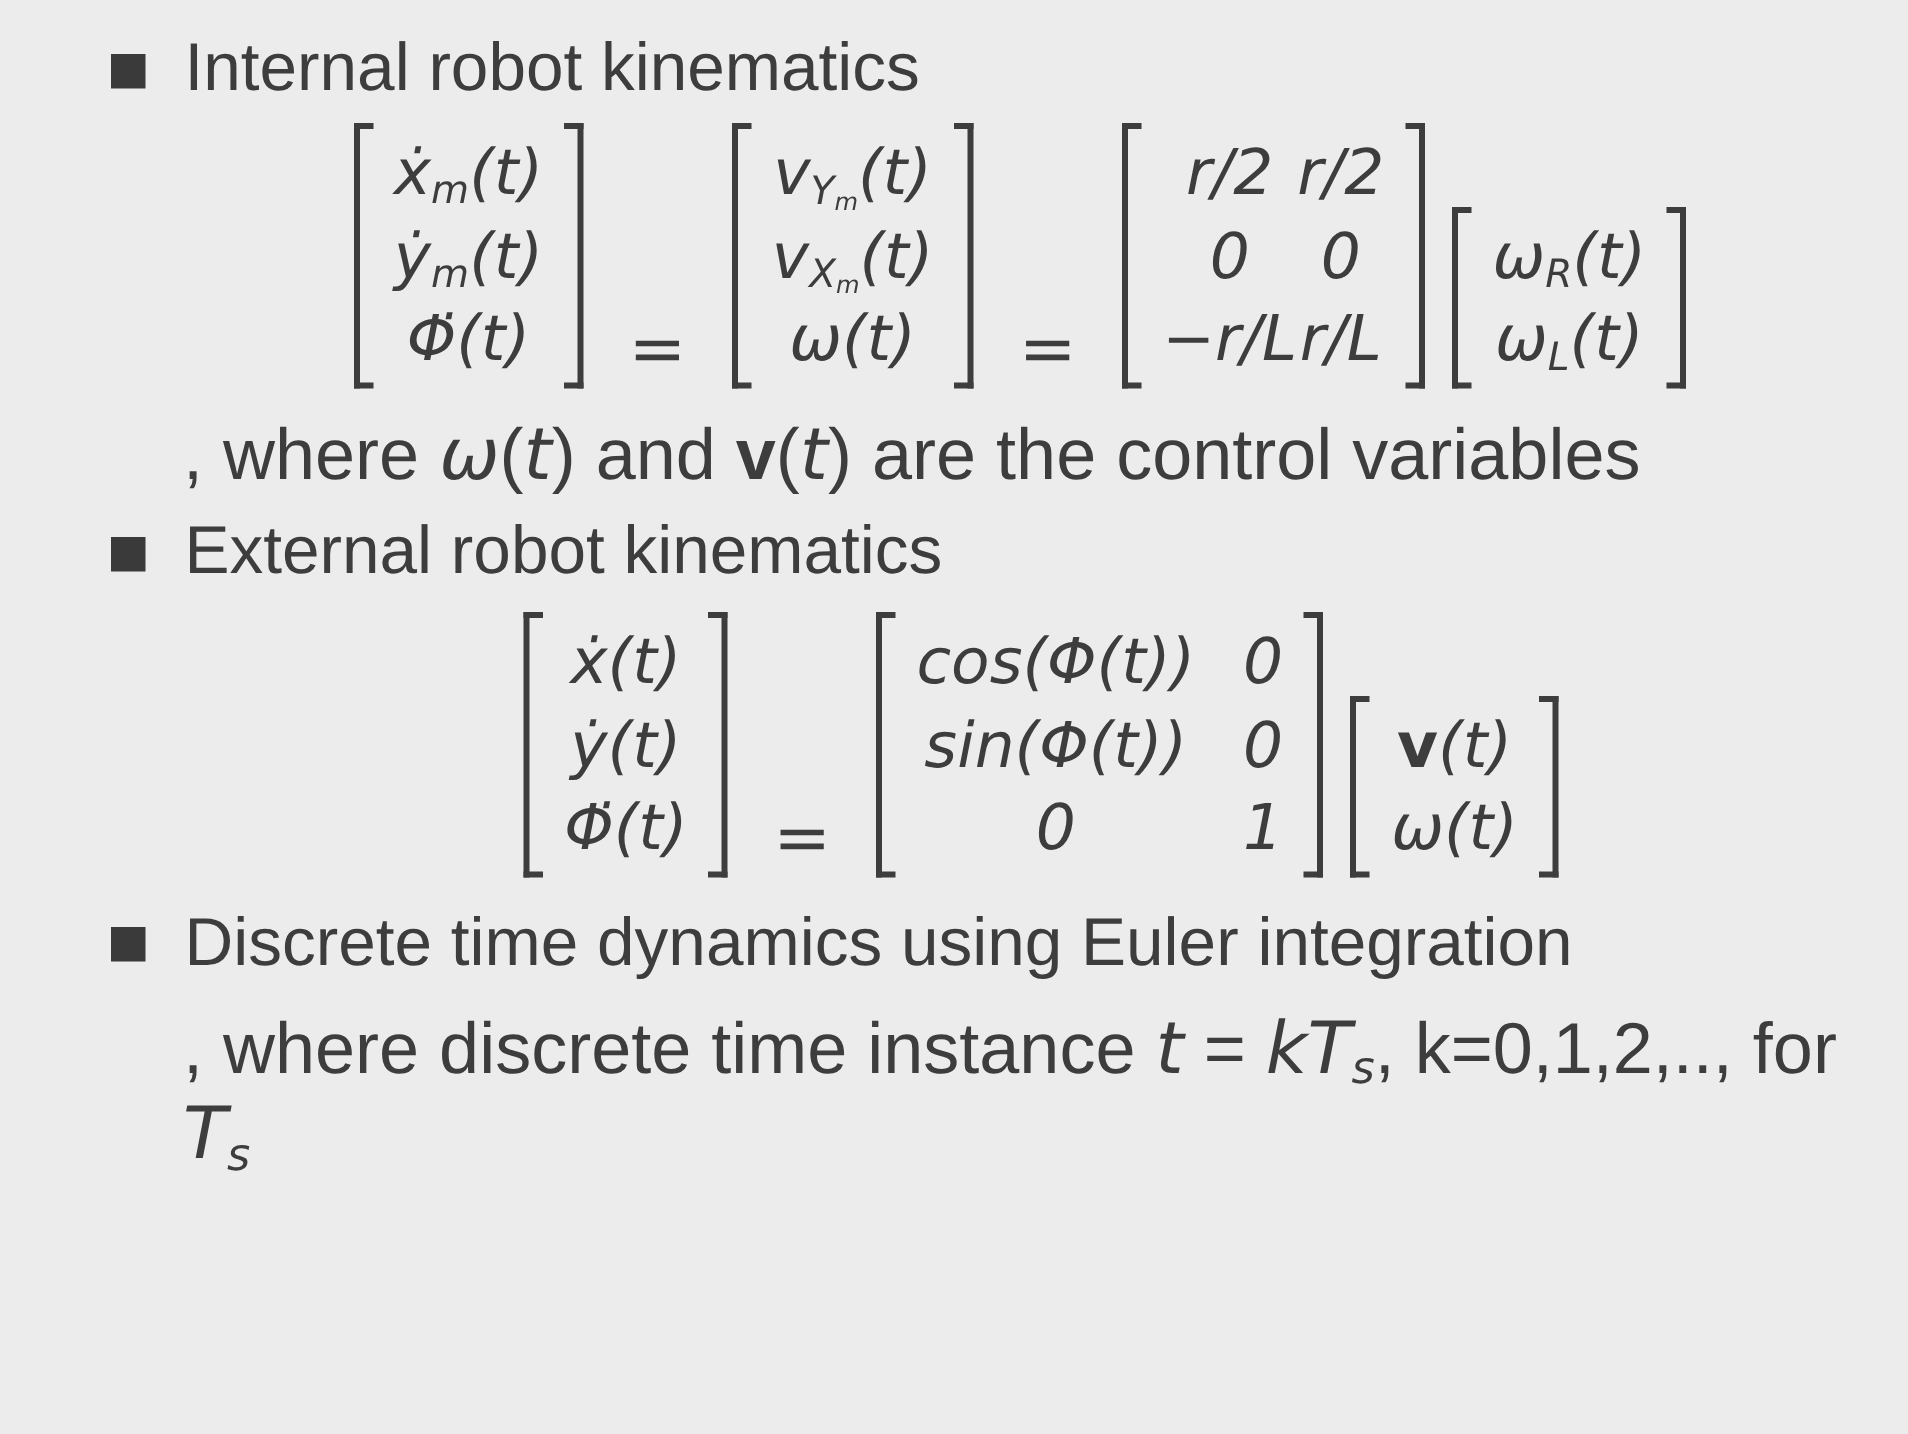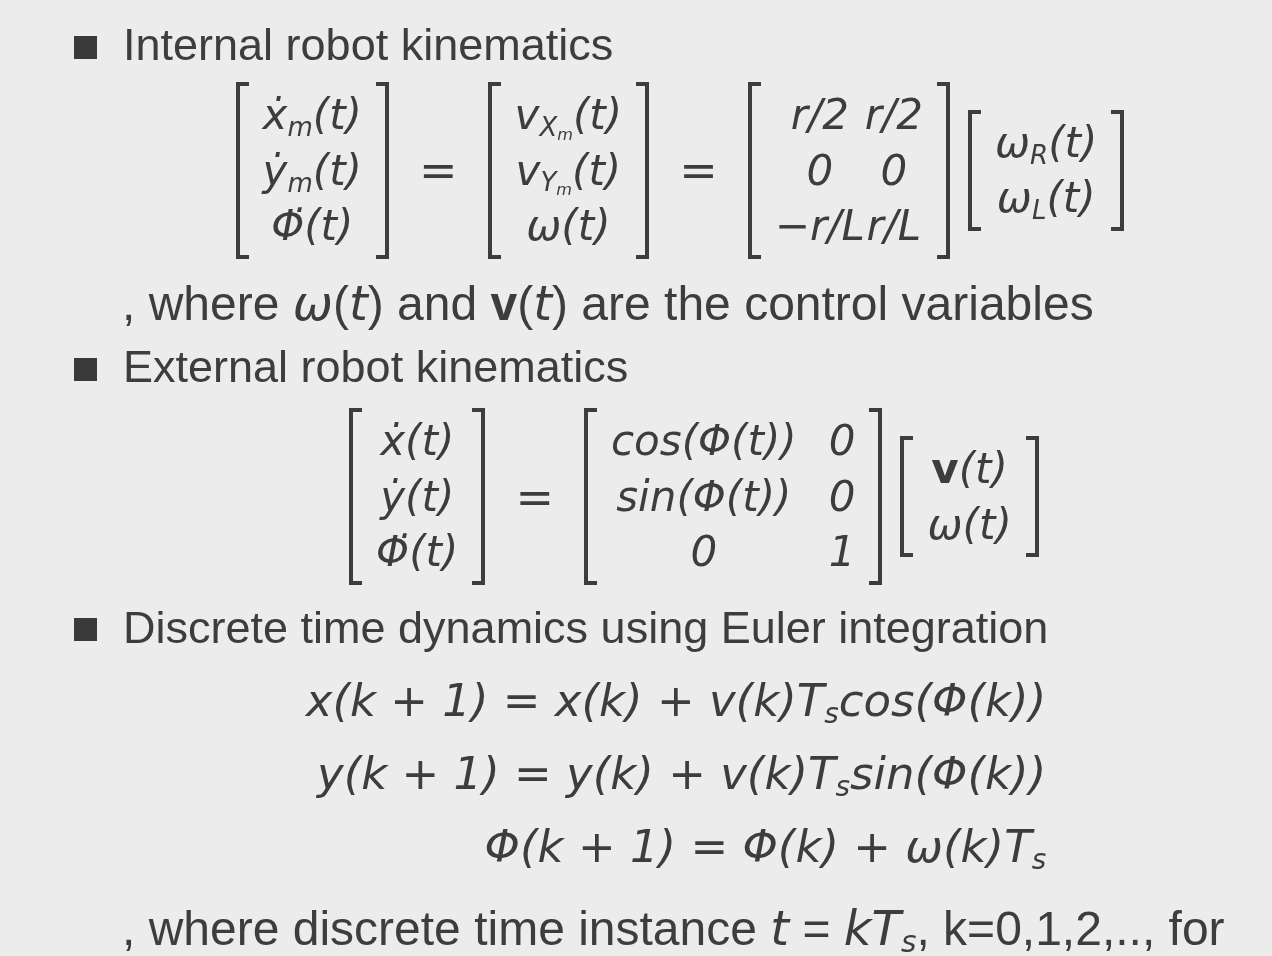--- a/index.html
+++ b/index.html
@@ -31,21 +31,21 @@
   }
   
   .note{
     font-size:48px;line-height:1.2;
     margin-left:74px;
   }
   .note i{font-family:"DejaVu Sans",sans-serif;font-style:italic;}
   .note b{font-style:normal;font-weight:700;}
   
   .eq{
-    display:flex;align-items:center;justify-content:center;
+    display:flex;align-items:flex-end;justify-content:center;
     gap:26px;
     font-size:42px;
   }
   .eq .equals{
     font-size:46px;font-style:normal;
     padding:0 4px;
     font-family:"DejaVu Sans",sans-serif;
   }
   .matrix{display:inline-flex;align-items:stretch;}
   .brk{width:13px;flex:0 0 13px;}
@@ -101,22 +101,22 @@
           <span>ẋ<sub>m</sub>(t)</span>
           <span>ẏ<sub>m</sub>(t)</span>
           <span>Φ̇(t)</span>
         </span>
       <span class="brk brk-r"></span>
     </span>
     <span class="equals">=</span>
     <span class="matrix">
       <span class="brk brk-l"></span>
       <span class="mbody" style="grid-template-columns: repeat(1, auto);">
+          <span>v<sub>Y<sub>m</sub></sub>(t)</span>
           <span>v<sub>X<sub>m</sub></sub>(t)</span>
-          <span>v<sub>Y<sub>m</sub></sub>(t)</span>
           <span>ω(t)</span>
         </span>
       <span class="brk brk-r"></span>
     </span>
     <span class="equals">=</span>
     <span class="matrix">
       <span class="brk brk-l"></span>
       <span class="mbody gap-wide" style="grid-template-columns: repeat(2, auto);">
           <span>r/2</span>
           <span>r/2</span>
@@ -175,21 +175,16 @@
         </span>
       <span class="brk brk-r"></span>
     </span>
   </div>
 
   <div class="bullet-row mt-bul3">
     <span class="sq"></span>
     <span>Discrete time dynamics using Euler integration</span>
   </div>
 
-  <div class="discrete">
-    <div>x(k + 1) = x(k) + v(k)T<sub>s</sub>cos(Φ(k))</div>
-    <div>y(k + 1) = y(k) + v(k)T<sub>s</sub>sin(Φ(k))</div>
-    <div>Φ(k + 1) = Φ(k) + ω(k)T<sub>s</sub></div>
-  </div>
 
   <div class="note mt-note2">, where discrete time instance <i>t</i> = <i>kT</i><sub><i>s</i></sub>, k=0,1,2,.., for <i>T</i><sub><i>s</i></sub></div>
 
 </main>
 
 </body></html>

